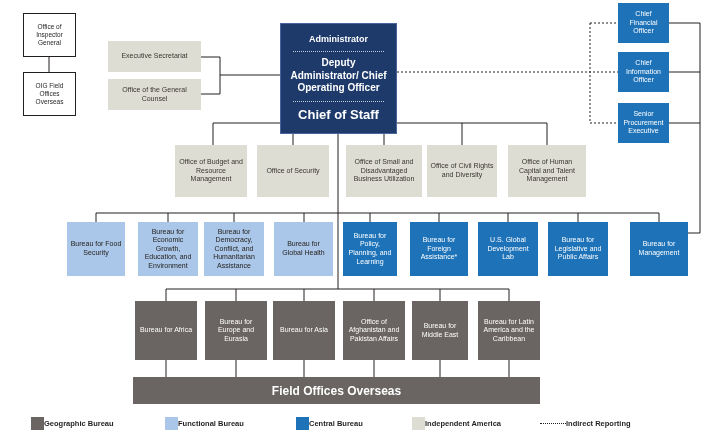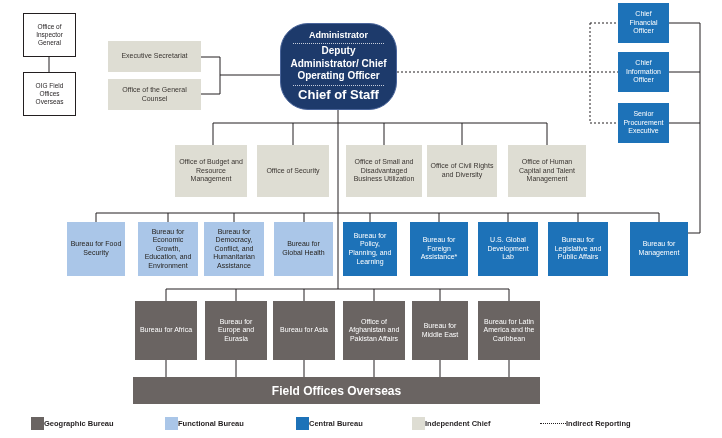--- a/index.html
+++ b/index.html
@@ -83,21 +83,21 @@
       <path d="M590 23 H618 M590 123 H618"></path>
     </g>
   </svg>
 
   <div class="node white" style="left:23px; top:13px; width:53px; height:44px;">Office of Inspector General</div>
   <div class="node white" style="left:23px; top:72px; width:53px; height:44px;">OIG Field Offices Overseas</div>
 
   <div class="node ltgray" style="left:108px; top:41px; width:93px; height:31px;">Executive Secretariat</div>
   <div class="node ltgray" style="left:108px; top:79px; width:93px; height:31px;">Office of the General Counsel</div>
 
-  <div class="node navy" style="left:280px; top:23px; width:117px; height:87px;border-radius:28px;">
+  <div class="node navy" style="left:280px; top:23px; width:117px; height:111px;">
     <div class="t1">Administrator</div>
     <div class="dotsep"></div>
     <div class="t2">Deputy Administrator/ Chief Operating Officer</div>
     <div class="dotsep"></div>
     <div class="t3">Chief of Staff</div>
   </div>
 
   <div class="node blue" style="left:618px; top:3px; width:51px; height:40px;">Chief Financial Officer</div>
   <div class="node blue" style="left:618px; top:52px; width:51px; height:40px;">Chief Information Officer</div>
   <div class="node blue" style="left:618px; top:103px; width:51px; height:40px;">Senior Procurement Executive</div>
@@ -135,20 +135,20 @@
   <div class="legend-item" style="left:165px;">
     <span class="swatch sw-fun"></span>
     <span>Functional Bureau</span>
   </div>
   <div class="legend-item" style="left:296px;">
     <span class="swatch sw-cen"></span>
     <span>Central Bureau</span>
   </div>
   <div class="legend-item" style="left:412px;">
     <span class="swatch sw-ind"></span>
-    <span>Independent Chief</span>
+    <span>Independent America</span>
   </div>
   <div class="legend-item" style="left:540px;align-items:center;">
     <span class="dotted-sample"></span>
     <span>Indirect Reporting</span>
   </div>
 
 </div>
 
 </body></html>

